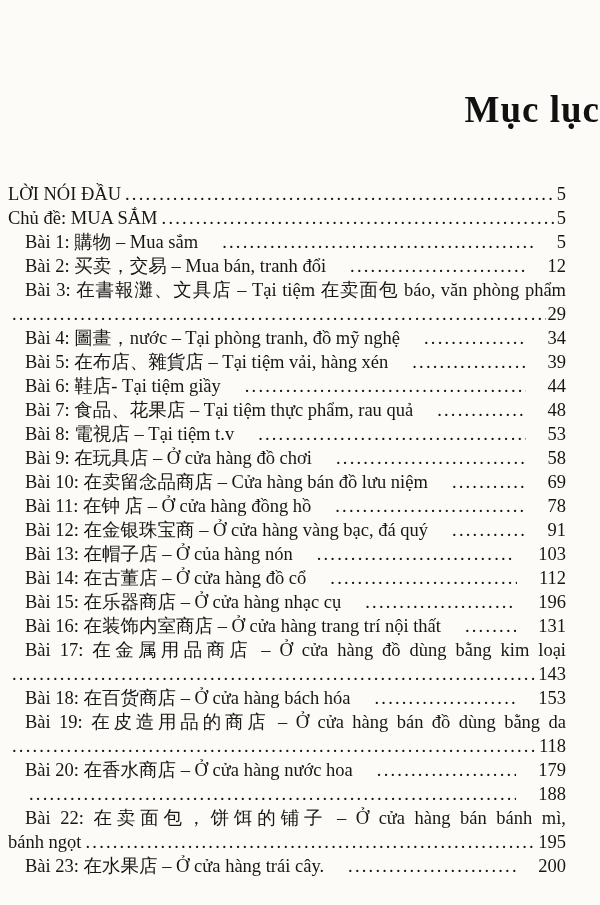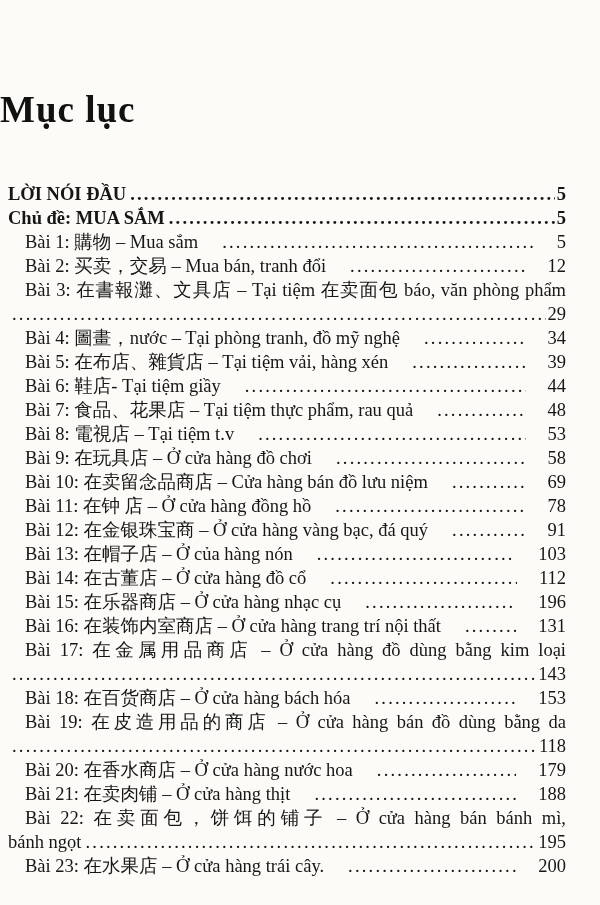--- a/index.html
+++ b/index.html
@@ -18,39 +18,39 @@
     color: #161616;
     font-family: "Liberation Serif", "DejaVu Serif", serif;
     box-sizing: border-box;
     overflow: hidden;
   }
   .page-title {
     padding-top: 88px;
     font-size: 37px;
     line-height: 44px;
     font-weight: 700;
-    text-align: left;
+    text-align: right;
     letter-spacing: 1px;
     color: #111;
   }
   .toc-list {
     margin-top: 50px;
     padding: 0 34px 0 8px;
     font-size: 18.5px;
   }
   .toc-line {
     display: flex;
     align-items: baseline;
     height: 24px;
     line-height: 24px;
     overflow: hidden;
     white-space: nowrap;
   }
   .toc-line.indent { padding-left: 17px; gap: 20px; }
-  .toc-line.bold { font-weight: 700; }
+  .toc-line.bold { font-weight: 400; }
   .toc-label {
     flex: none;
     white-space: pre;
   }
   .toc-label.justify-full {
     flex: 1 1 auto;
     white-space: normal;
     text-align: justify;
     text-align-last: justify;
     height: 24px;
@@ -186,21 +186,20 @@
       <div class="toc-line">
         <span class="dots">....................................................................................................................................................................................................................................................................</span>
         <span class="page-num">118</span>
       </div>
       <div class="toc-line indent">
         <span class="toc-label">Bài 20: 在香水商店 – Ở cửa hàng nước hoa</span>
         <span class="dots">....................................................................................................................................................................................................................................................................</span>
         <span class="page-num">179</span>
       </div>
       <div class="toc-line indent">
-        <span class="toc-label">Bài 21: 在卖肉铺 – Ở cửa hàng thịt</span>
         <span class="dots">....................................................................................................................................................................................................................................................................</span>
         <span class="page-num">188</span>
       </div>
       <div class="toc-line indent">
         <span class="toc-label justify-full">Bài 22: 在卖面包，饼饵的铺子 – Ở cửa hàng bán bánh mì,</span>
       </div>
       <div class="toc-line">
         <span class="toc-label">bánh ngọt</span>
         <span class="dots">....................................................................................................................................................................................................................................................................</span>
         <span class="page-num">195</span>

